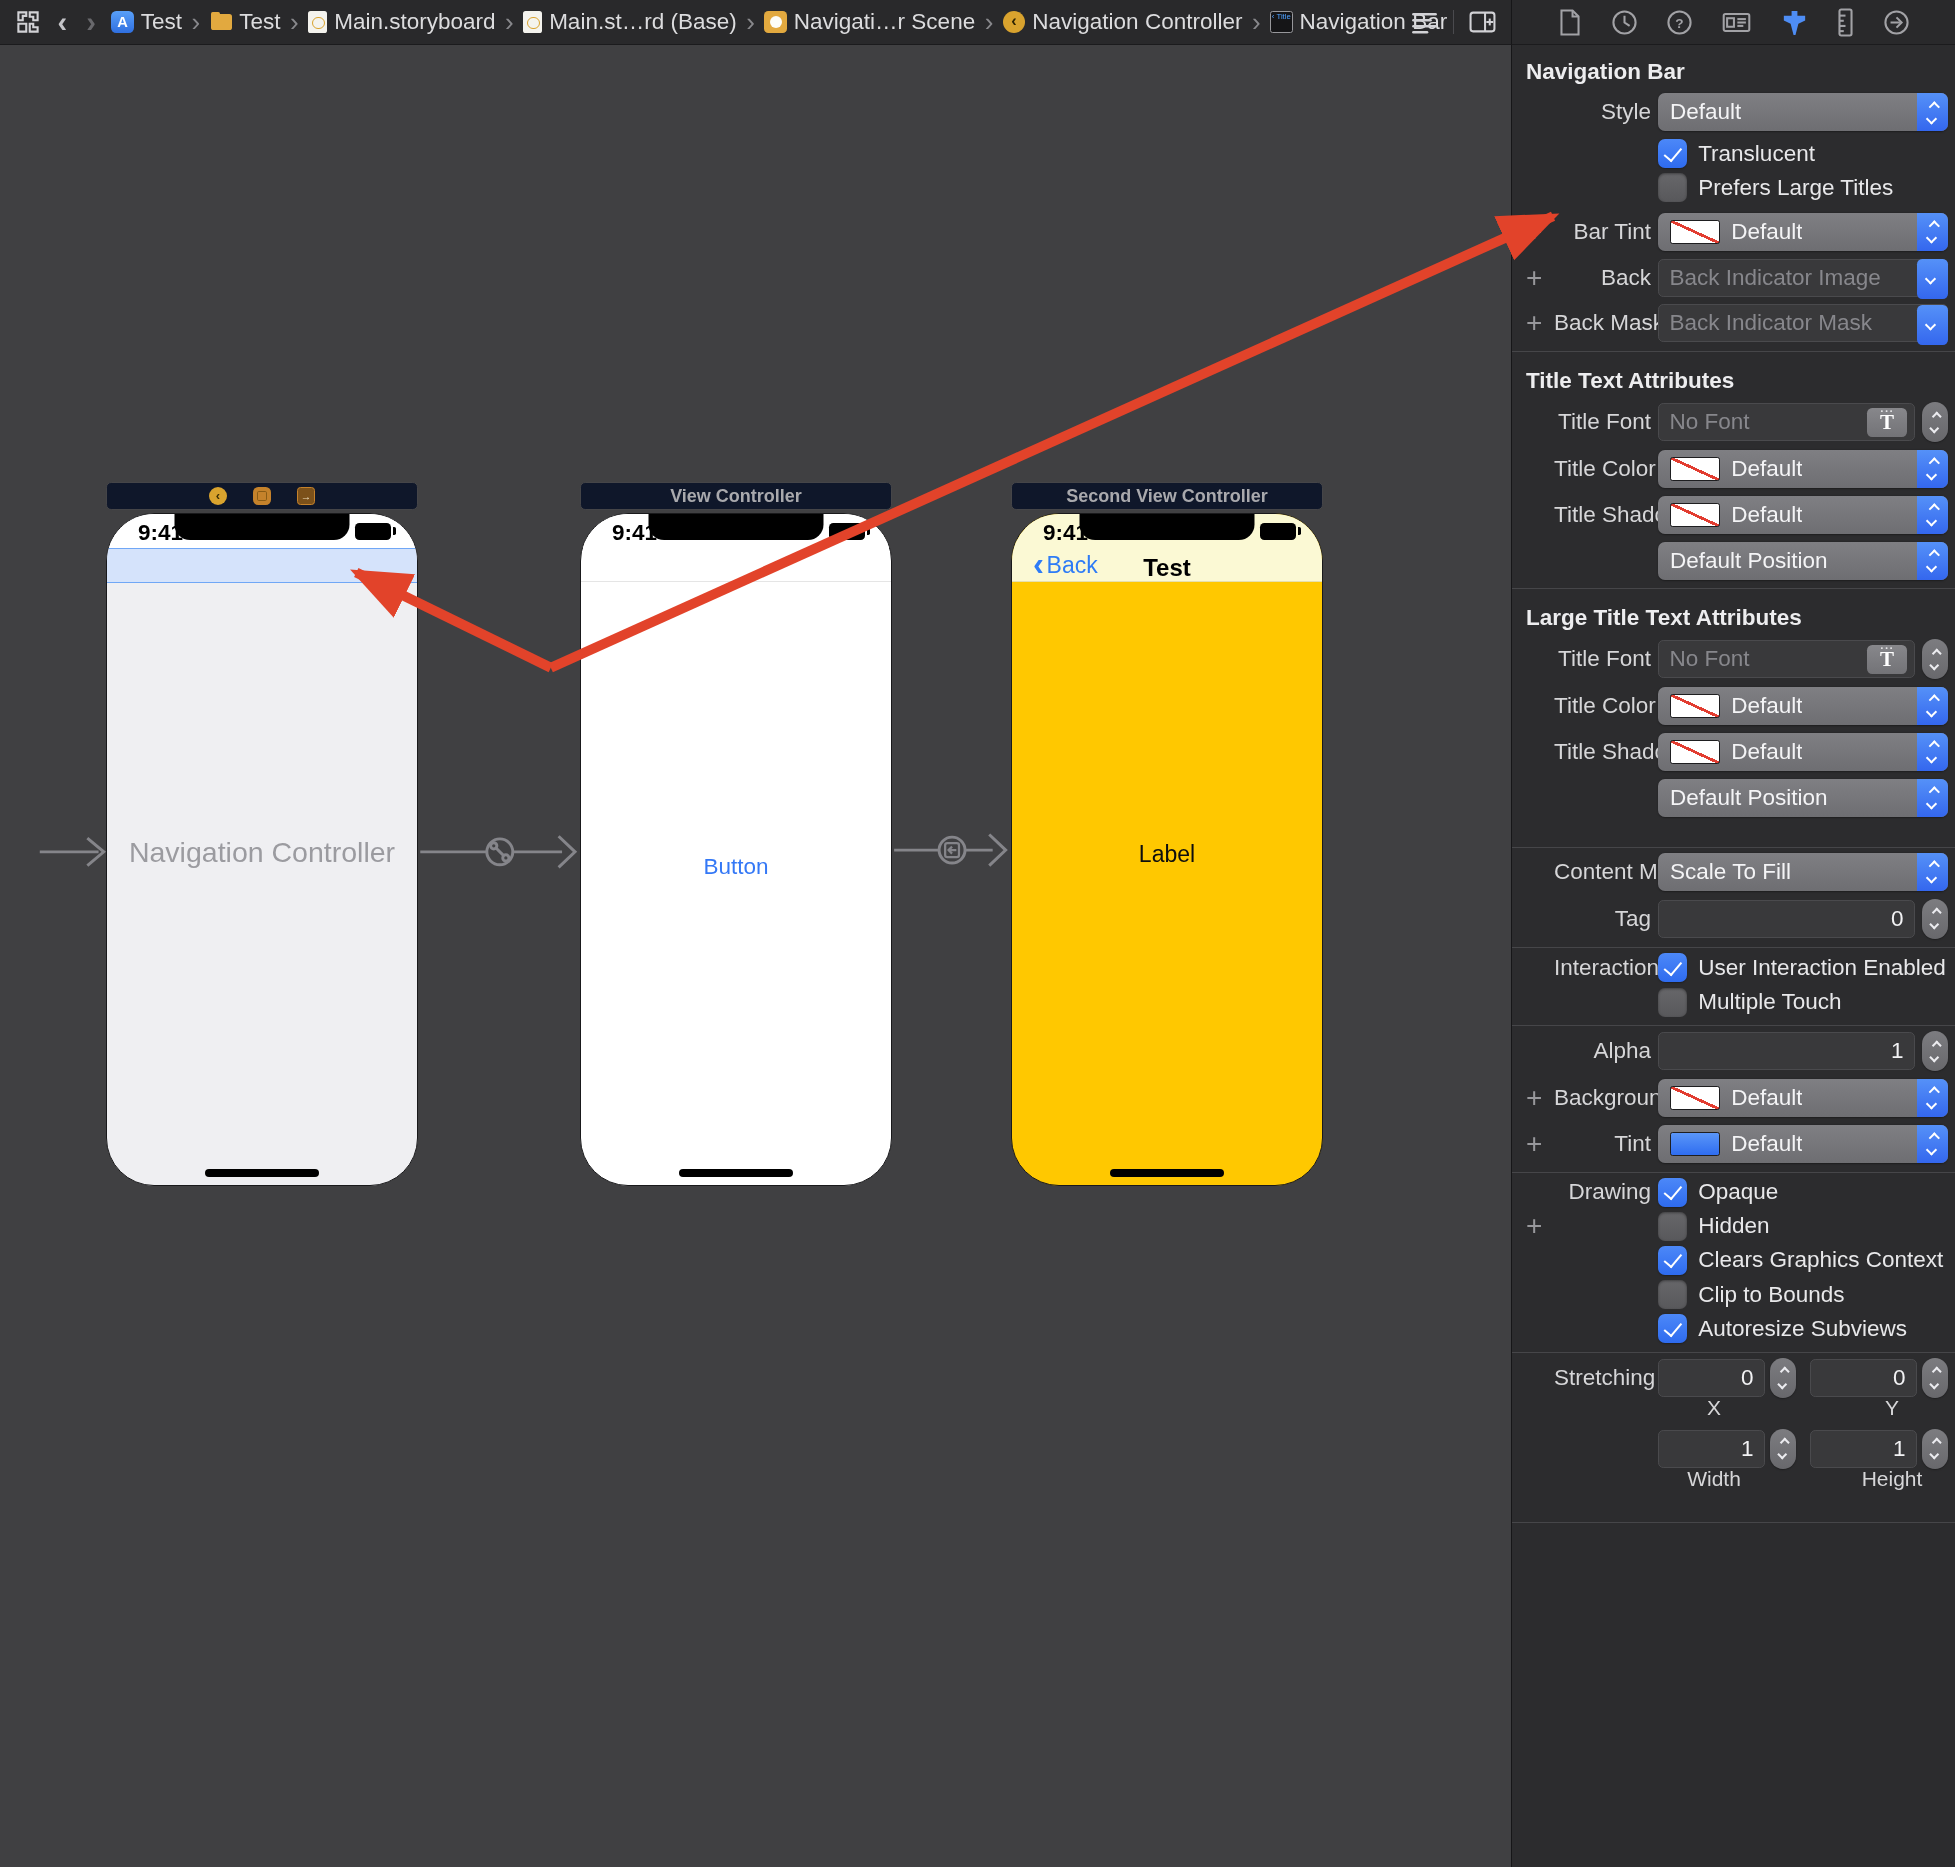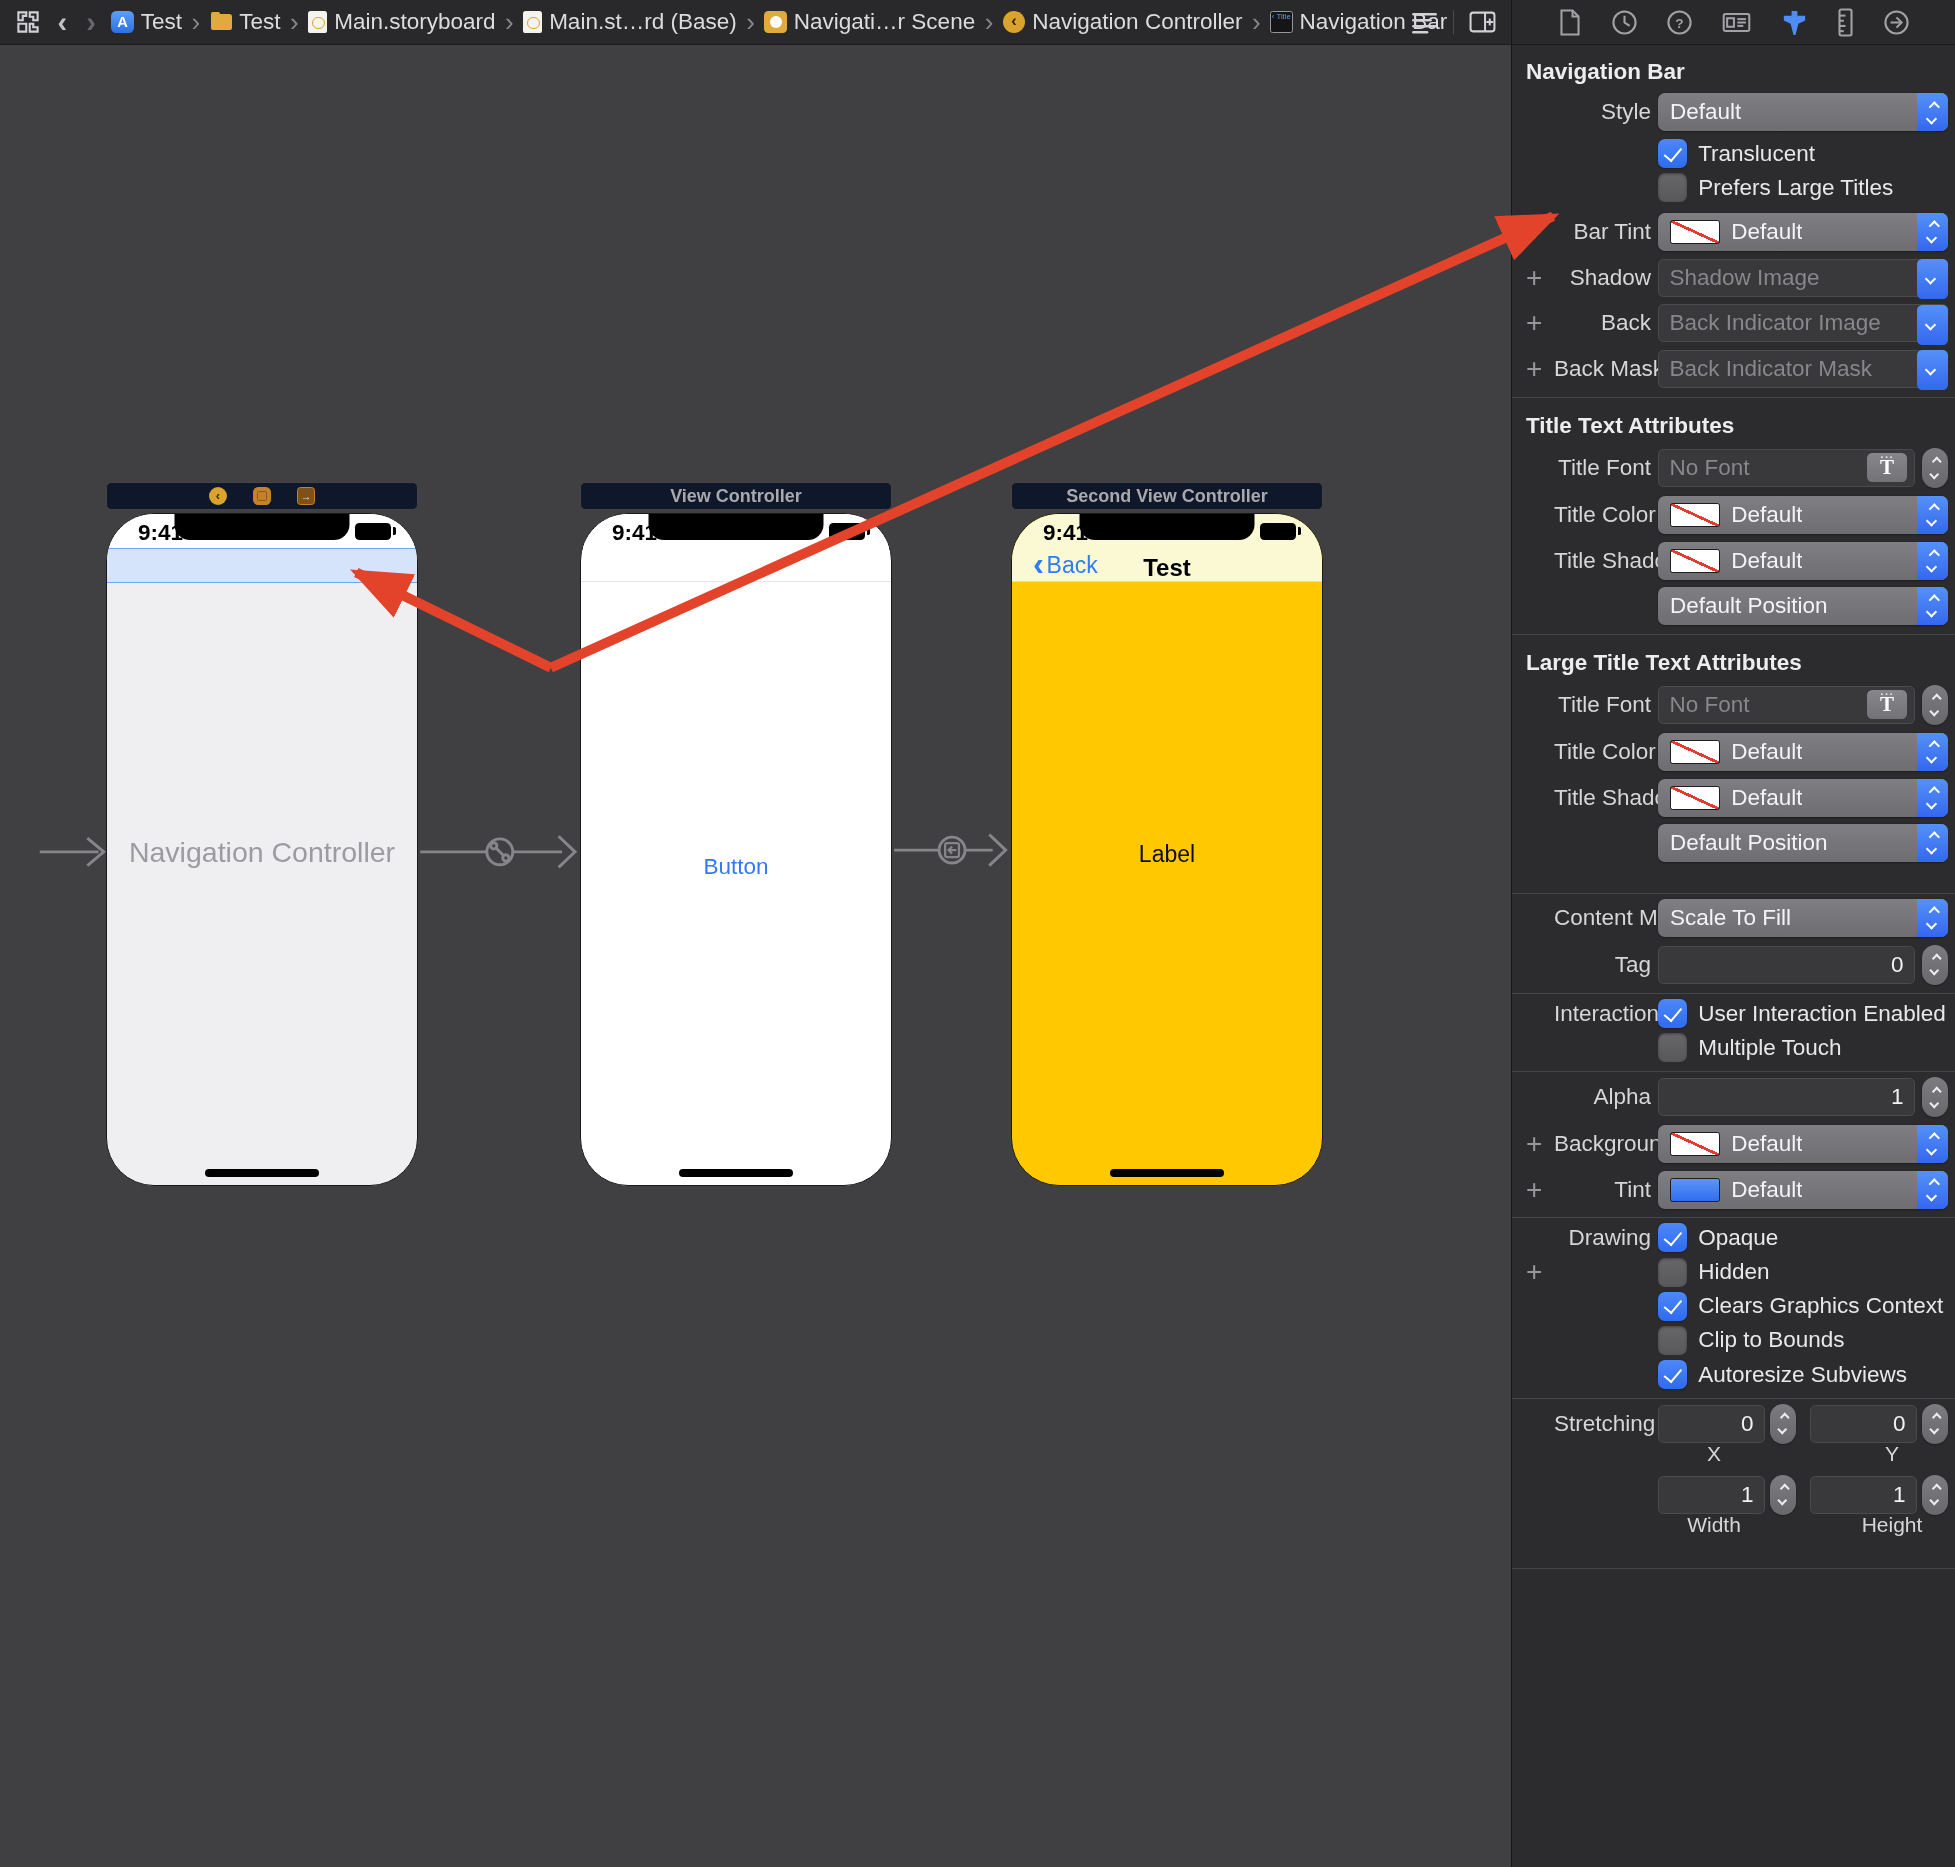--- a/index.html
+++ b/index.html
@@ -378,32 +378,20 @@
         <span class="cap">
               <i class="chev up"></i>
               <i class="chev dn"></i>
             </span>
       </div>
         </div>
     </div>
 
     <div class="irow">
       <span class="plus show"></span>
-      <span class="rlabel">Shadow</span>
-      <div class="ctl">
-          <div class="imgfield">
-        <span>Shadow Image</span>
-        <span class="cap">
-              <i class="chev dn"></i>
-            </span>
-      </div>
-        </div>
-    </div>
-    <div class="irow">
-      <span class="plus show"></span>
       <span class="rlabel">Back</span>
       <div class="ctl">
           <div class="imgfield">
         <span>Back Indicator Image</span>
         <span class="cap">
               <i class="chev dn"></i>
             </span>
       </div>
         </div>
     </div>

